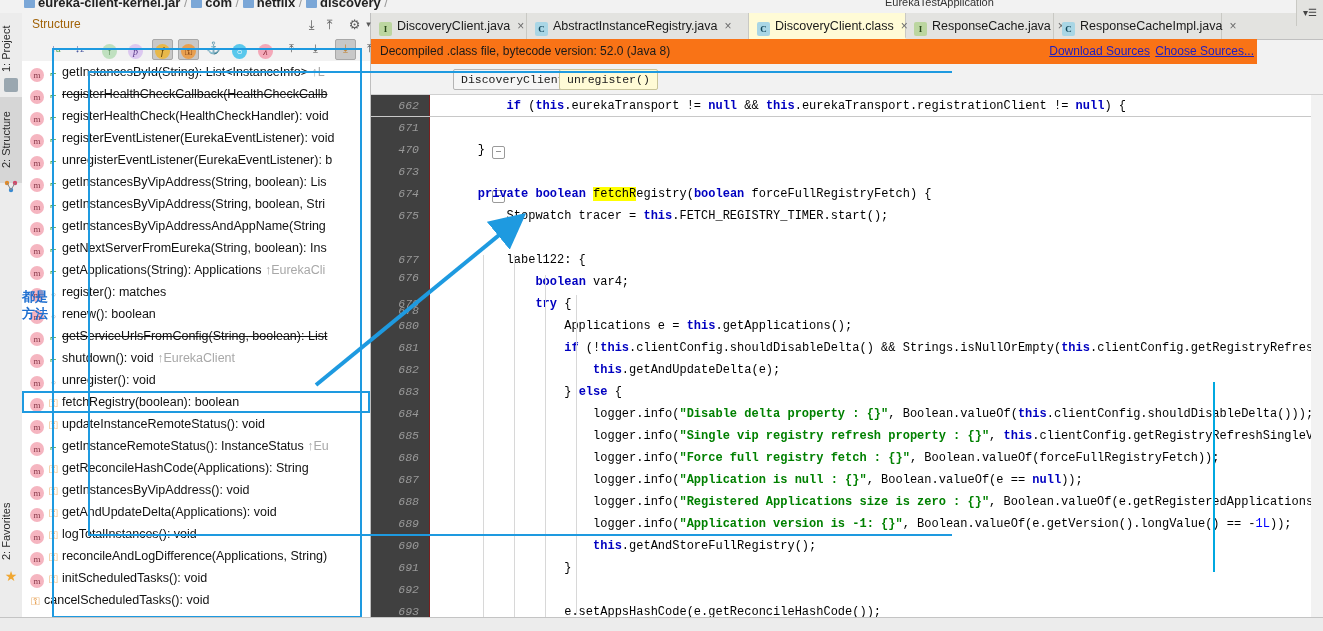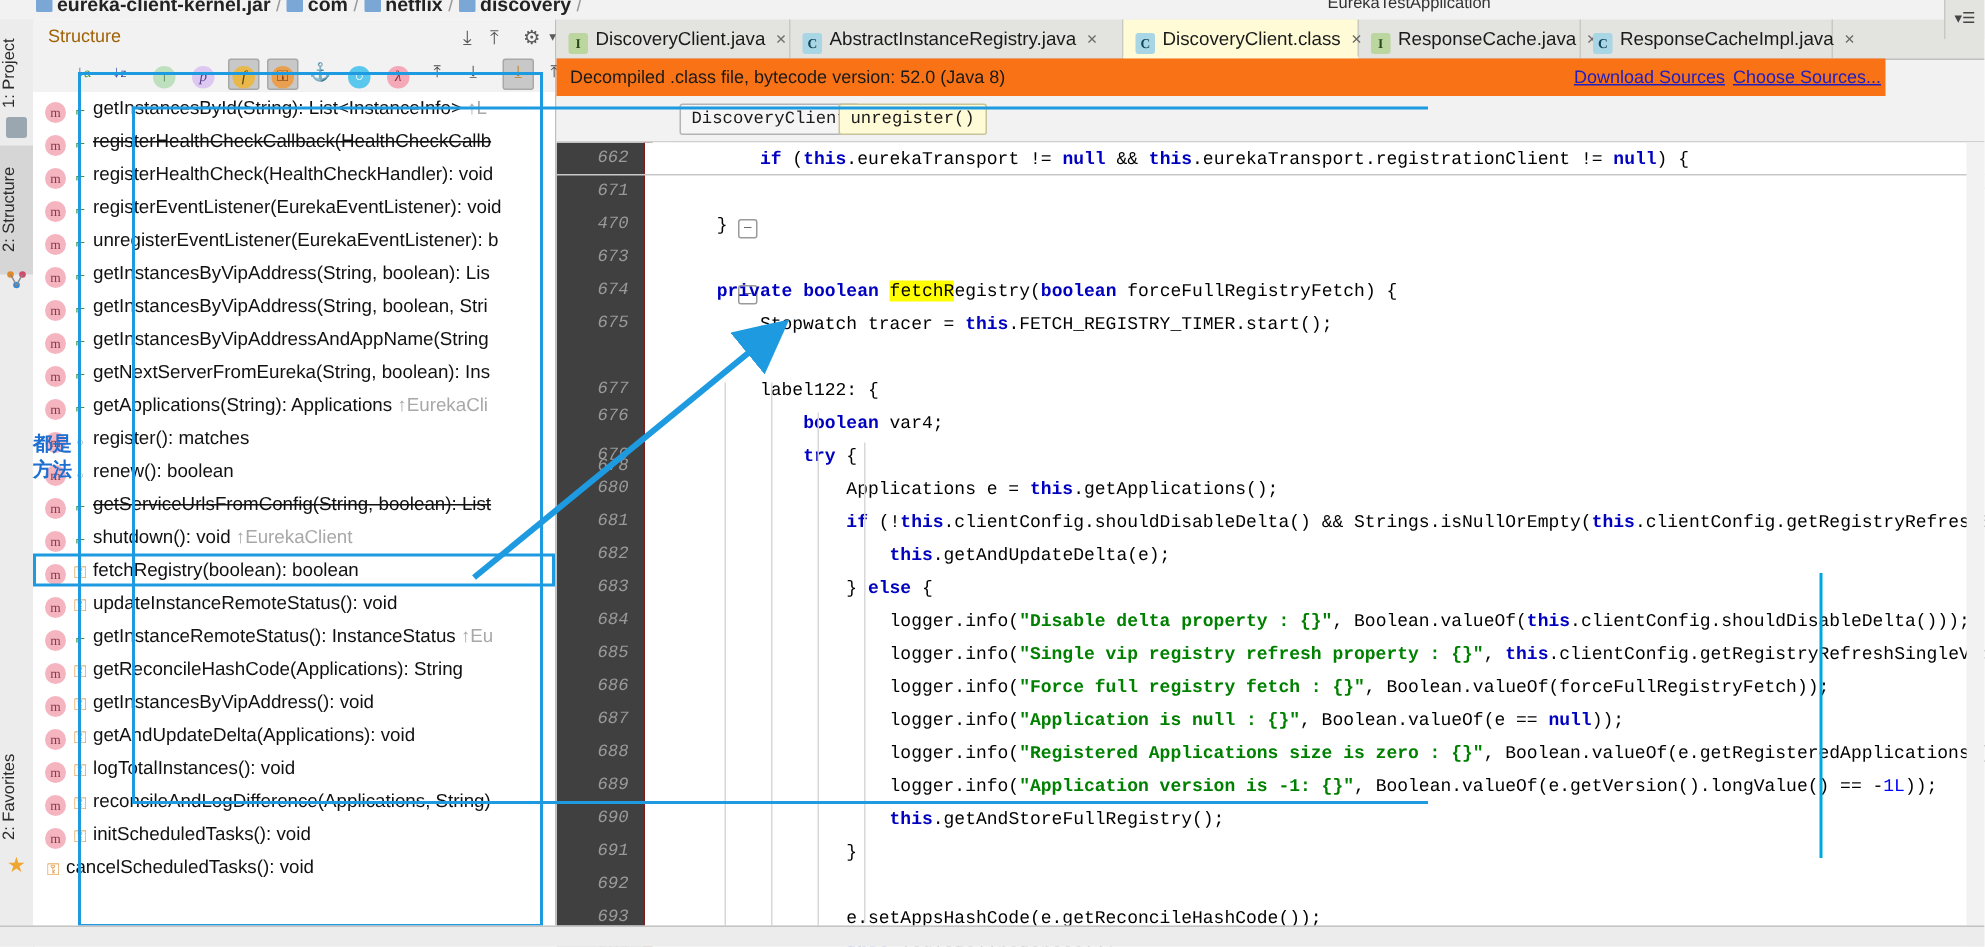--- a/index.html
+++ b/index.html
@@ -338,20 +338,21 @@
       <div class="srow"><span class="mico">m</span><span class="vis pub">⌐</span><span>unregisterEventListener(EurekaEventListener): b</span></div>
       <div class="srow"><span class="mico">m</span><span class="vis pub">⌐</span><span>getInstancesByVipAddress(String, boolean): Lis</span></div>
       <div class="srow"><span class="mico">m</span><span class="vis pub">⌐</span><span>getInstancesByVipAddress(String, boolean, Stri</span></div>
       <div class="srow"><span class="mico">m</span><span class="vis pub">⌐</span><span>getInstancesByVipAddressAndAppName(String</span></div>
       <div class="srow"><span class="mico">m</span><span class="vis pub">⌐</span><span>getNextServerFromEureka(String, boolean): Ins</span></div>
       <div class="srow"><span class="mico">m</span><span class="vis pub">⌐</span><span>getApplications(String): Applications</span><span class="owner"> ↑EurekaCli</span></div>
       <div class="srow"><span class="mico">m</span><span class="vis pkg">○</span><span>register(): matches</span></div>
       <div class="srow"><span class="mico">m</span><span class="vis pkg">○</span><span>renew(): boolean</span></div>
       <div class="srow"><span class="mico">m</span><span class="vis pub">⌐</span><span class="strike">getServiceUrlsFromConfig(String, boolean): List</span></div>
       <div class="srow"><span class="mico">m</span><span class="vis pub">⌐</span><span>shutdown(): void</span><span class="owner"> ↑EurekaClient</span></div>
+      <div class="srow"><span class="mico">m</span><span class="vis pkg">○</span><span>unregister(): void</span></div>
       <div class="srow selected-box"><span class="mico">m</span><span class="vis priv">⚿</span><span>fetchRegistry(boolean): boolean</span></div>
       <div class="srow"><span class="mico">m</span><span class="vis priv">⚿</span><span>updateInstanceRemoteStatus(): void</span></div>
       <div class="srow"><span class="mico">m</span><span class="vis pub">⌐</span><span>getInstanceRemoteStatus(): InstanceStatus</span><span class="owner"> ↑Eu</span></div>
       <div class="srow"><span class="mico">m</span><span class="vis priv">⚿</span><span>getReconcileHashCode(Applications): String</span></div>
       <div class="srow"><span class="mico">m</span><span class="vis priv">⚿</span><span>getInstancesByVipAddress(): void</span></div>
       <div class="srow"><span class="mico">m</span><span class="vis priv">⚿</span><span>getAndUpdateDelta(Applications): void</span></div>
       <div class="srow"><span class="mico">m</span><span class="vis priv">⚿</span><span>logTotalInstances(): void</span></div>
       <div class="srow"><span class="mico">m</span><span class="vis priv">⚿</span><span>reconcileAndLogDifference(Applications, String)</span></div>
       <div class="srow"><span class="mico">m</span><span class="vis priv">⚿</span><span>initScheduledTasks(): void</span></div>
       <div class="srow"><span class="vis priv">⚿</span><span>cancelScheduledTasks(): void</span></div>

